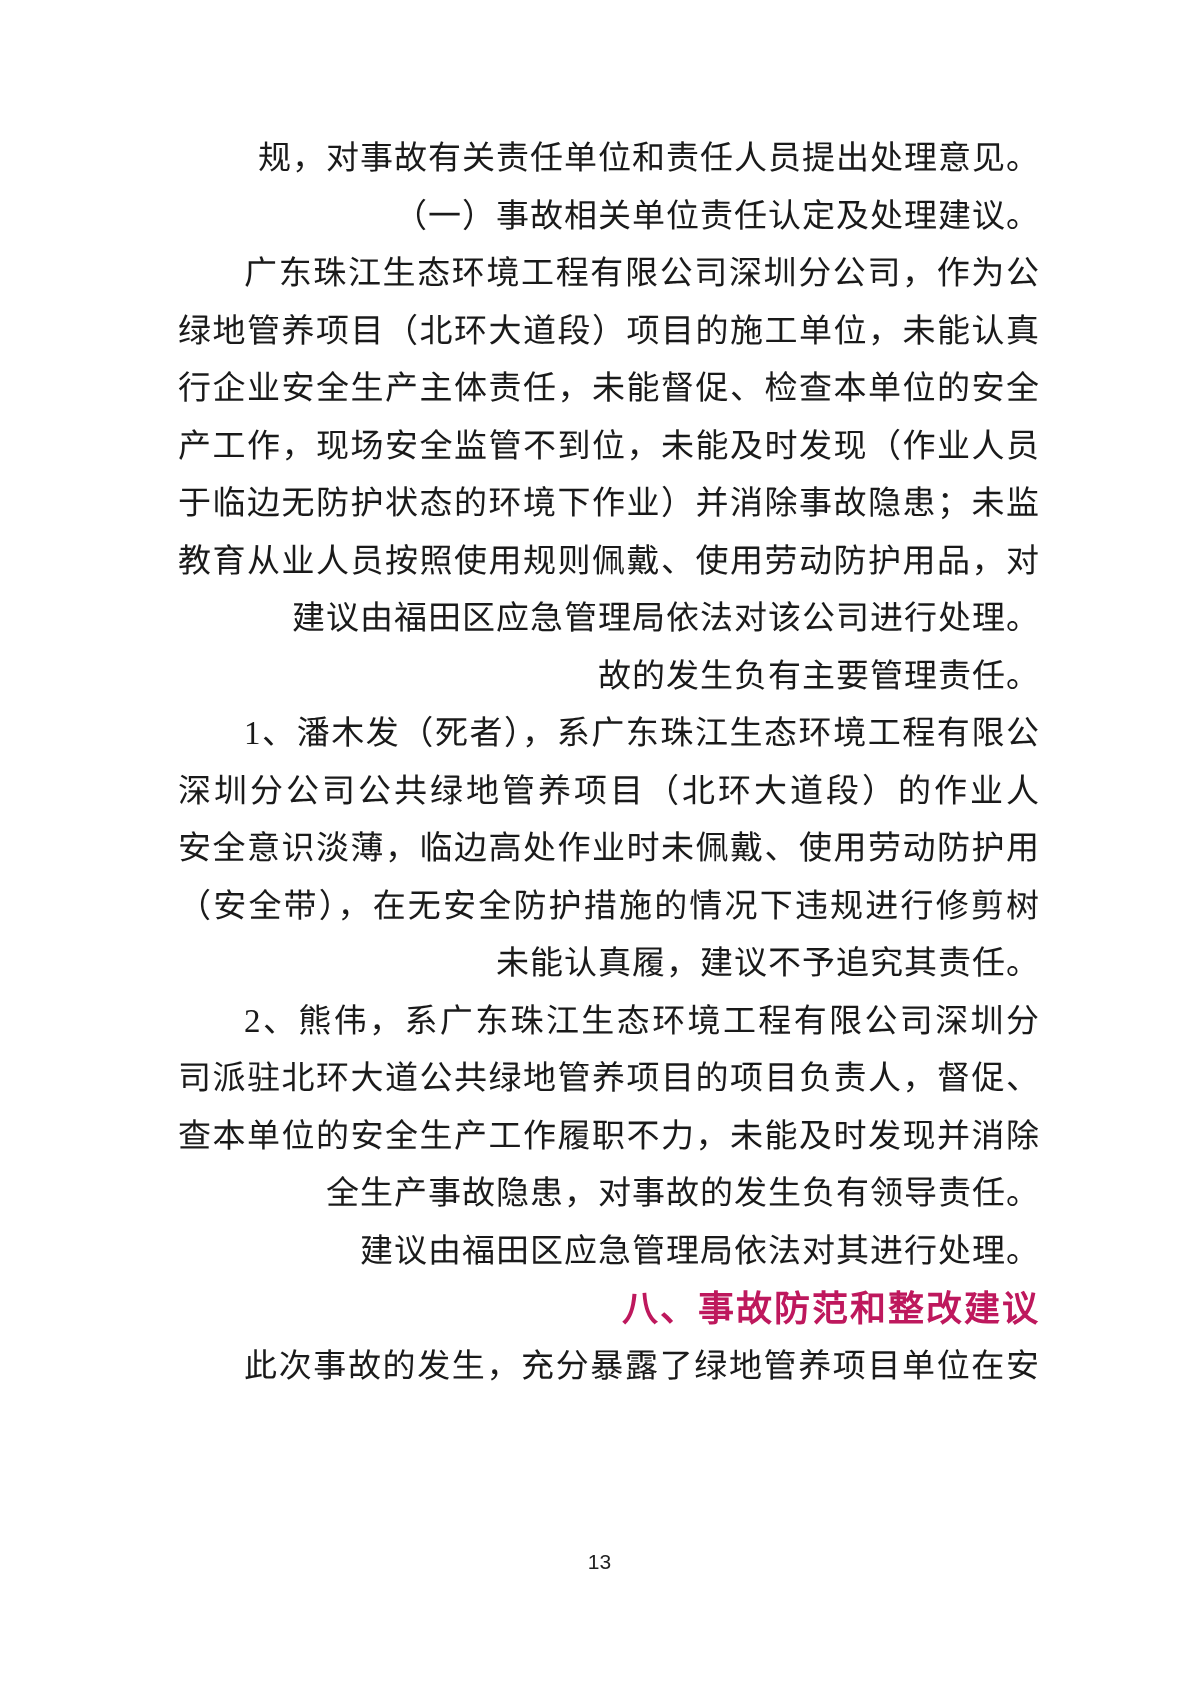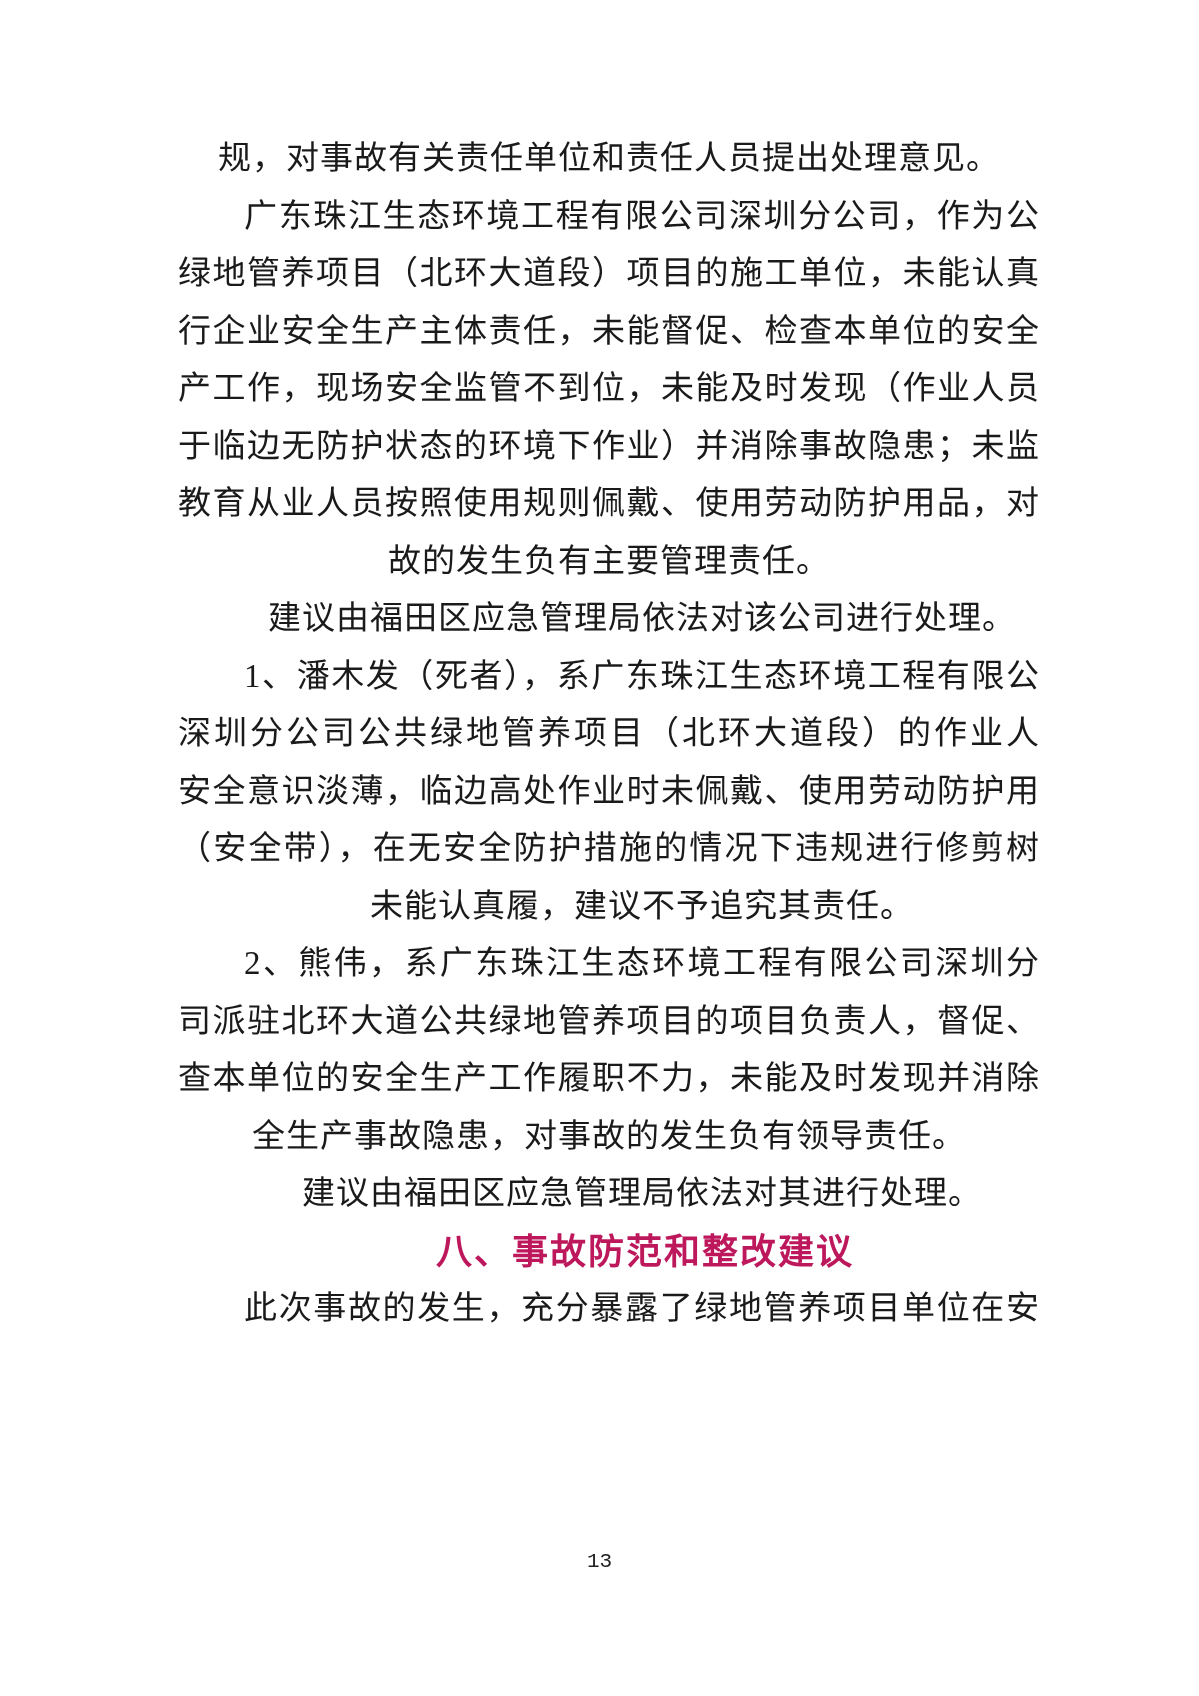--- a/index.html
+++ b/index.html
@@ -20,21 +20,21 @@
     position: absolute;
     left: 178px;
     top: 130px;
     width: 862px;
   }
   .line {
     font-size: 33px;
     line-height: 57.5px;
     height: 57.5px;
     letter-spacing: 1px;
-    text-align: center;
+    text-align: right;
     overflow: hidden;
     color: #1a1a1a;
   }
   .line.fill {
     text-align: justify;
     text-align-last: justify;
     text-justify: inter-character;
   }
   .line.indent {
     text-indent: 2em;
@@ -45,39 +45,40 @@
     font-size: 36px;
     letter-spacing: 2px;
     color: #be185d;
   }
   .page-number {
     position: absolute;
     top: 1550px;
     left: 0;
     width: 100%;
     text-align: center;
-    font-family: Liberation Mono, monospace;
+    font-family: Liberation Sans, sans-serif;
     font-size: 21px;
     color: #222222;
   }
 </style>
 </head>
 <body>
 
 <main class="page">
   <section class="content" id="doc-body">
       <div class="line">规，对事故有关责任单位和责任人员提出处理意见。</div>
+      <div class="line indent">（一）事故相关单位责任认定及处理建议。</div>
       <div class="line indent fill">广东珠江生态环境工程有限公司深圳分公司，作为公共</div>
       <div class="line fill">绿地管养项目（北环大道段）项目的施工单位，未能认真履</div>
       <div class="line fill">行企业安全生产主体责任，未能督促、检查本单位的安全生</div>
       <div class="line fill">产工作，现场安全监管不到位，未能及时发现（作业人员处</div>
       <div class="line fill">于临边无防护状态的环境下作业）并消除事故隐患；未监督、</div>
       <div class="line fill">教育从业人员按照使用规则佩戴、使用劳动防护用品，对事</div>
+      <div class="line indent">建议由福田区应急管理局依法对该公司进行处理。</div>
       <div class="line">故的发生负有主要管理责任。</div>
-      <div class="line indent">建议由福田区应急管理局依法对该公司进行处理。</div>
       <div class="line indent fill">1、潘木发（死者），系广东珠江生态环境工程有限公司</div>
       <div class="line fill">深圳分公司公共绿地管养项目（北环大道段）的作业人员，</div>
       <div class="line fill">安全意识淡薄，临边高处作业时未佩戴、使用劳动防护用品</div>
       <div class="line fill">（安全带），在无安全防护措施的情况下违规进行修剪树枝</div>
       <div class="line indent">未能认真履，建议不予追究其责任。</div>
       <div class="line indent fill">2、熊伟，系广东珠江生态环境工程有限公司深圳分公</div>
       <div class="line fill">司派驻北环大道公共绿地管养项目的项目负责人，督促、检</div>
       <div class="line fill">查本单位的安全生产工作履职不力，未能及时发现并消除安</div>
       <div class="line">全生产事故隐患，对事故的发生负有领导责任。</div>
       <div class="line indent">建议由福田区应急管理局依法对其进行处理。</div>

